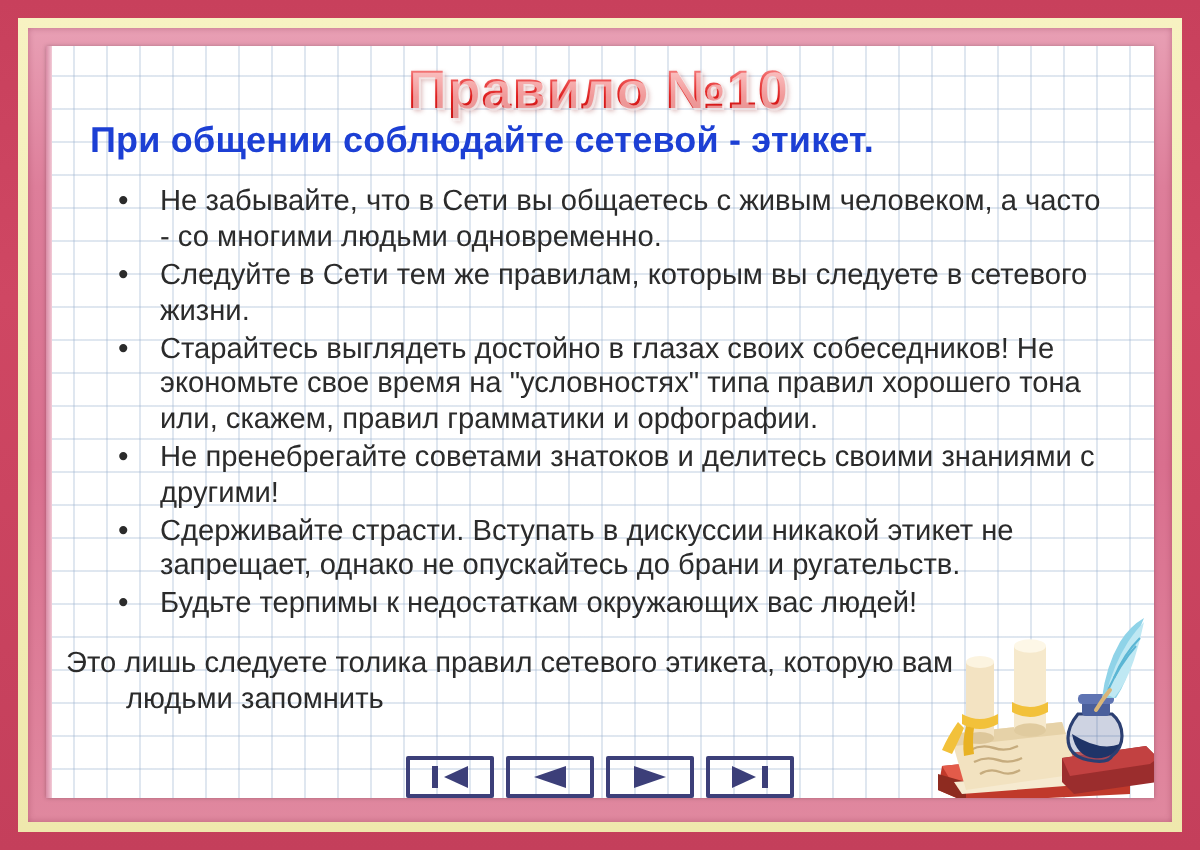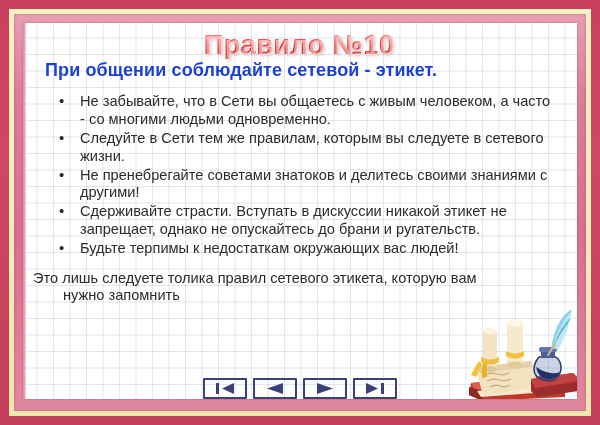--- a/index.html
+++ b/index.html
@@ -182,28 +182,29 @@
 
         <div class="content">
 
           <div class="title">Правило №10</div>
 
           <div class="subtitle">При общении соблюдайте  сетевой - этикет.</div>
 
           <ul class="rules">
             <li>Не забывайте, что в Сети вы общаетесь с живым человеком, а часто - со многими людьми одновременно.</li>
             <li>Следуйте в Сети тем же правилам, которым вы следуете в сетевого жизни.</li>
+            <li>Старайтесь выглядеть достойно в глазах своих собеседников! Не экономьте свое время на "условностях" типа правил хорошего тона или, скажем, правил грамматики и орфографии.</li>
             <li>Не пренебрегайте советами знатоков и делитесь своими знаниями с другими!</li>
             <li>Сдерживайте страсти. Вступать в дискуссии никакой этикет не запрещает, однако не опускайтесь до брани и ругательств.</li>
             <li>Будьте терпимы к недостаткам окружающих вас людей!</li>
           </ul>
 
           <div class="closing">
             <span>Это лишь следуете толика правил сетевого этикета, которую вам</span>
-            <span class="cont">нужно запомнить</span>
+            <span class="cont">людьми запомнить</span>
           </div>
 
         </div>
 
         <svg class="clipart" viewBox="0 0 128 96">
 
           <path d="M18 78 L96 70 L112 78 L112 92 L30 96 L16 90 Z" fill="#c0392b"></path>
           <path d="M18 78 L96 70 L112 78 L108 82 L24 88 Z" fill="#e35b4a"></path>
           <path d="M16 90 L30 96 L30 86 L16 82 Z" fill="#8e2b20"></path>
 

